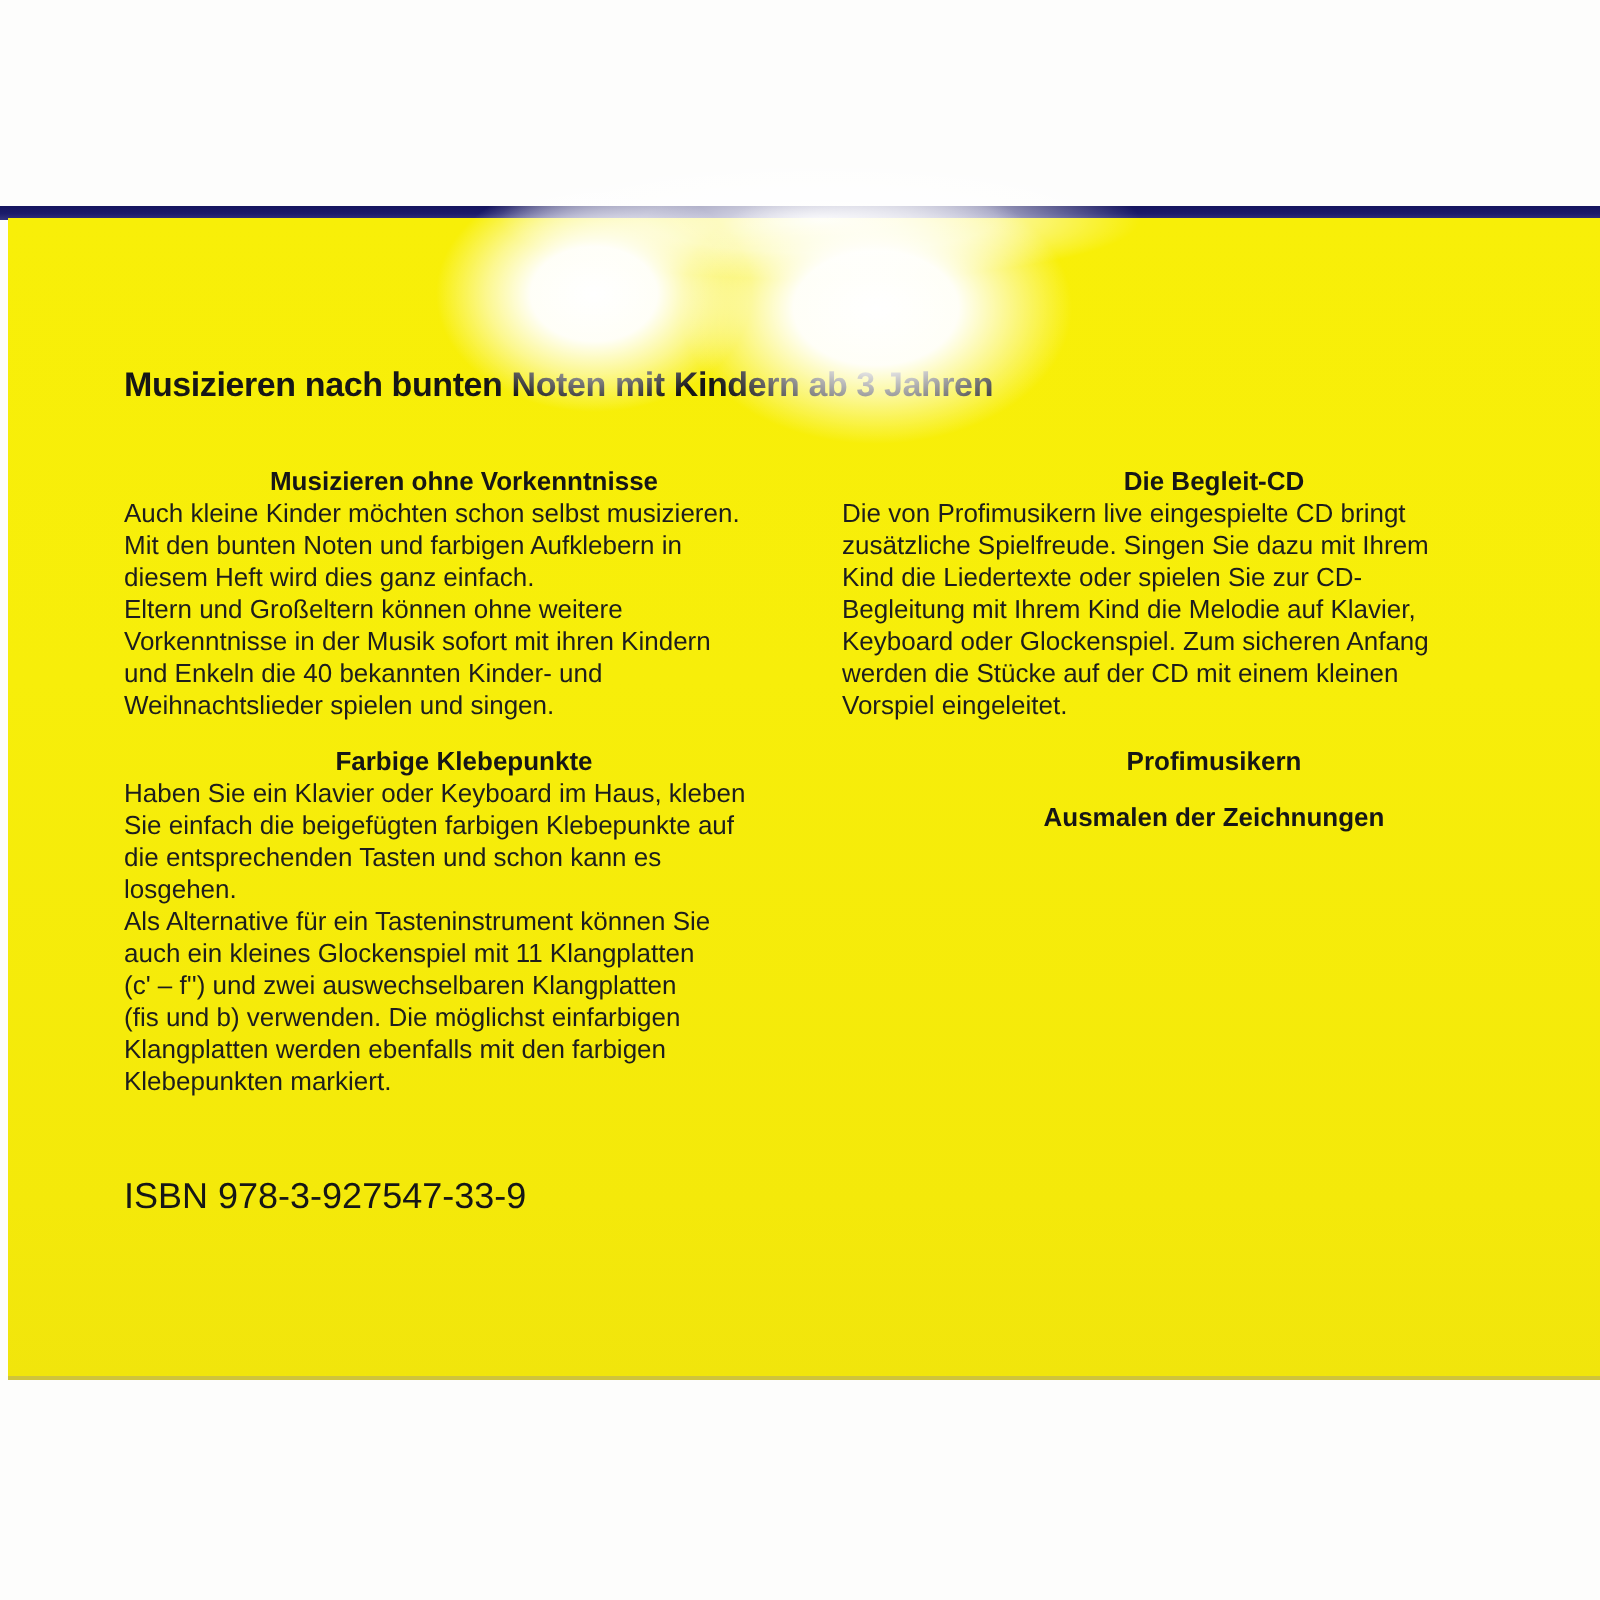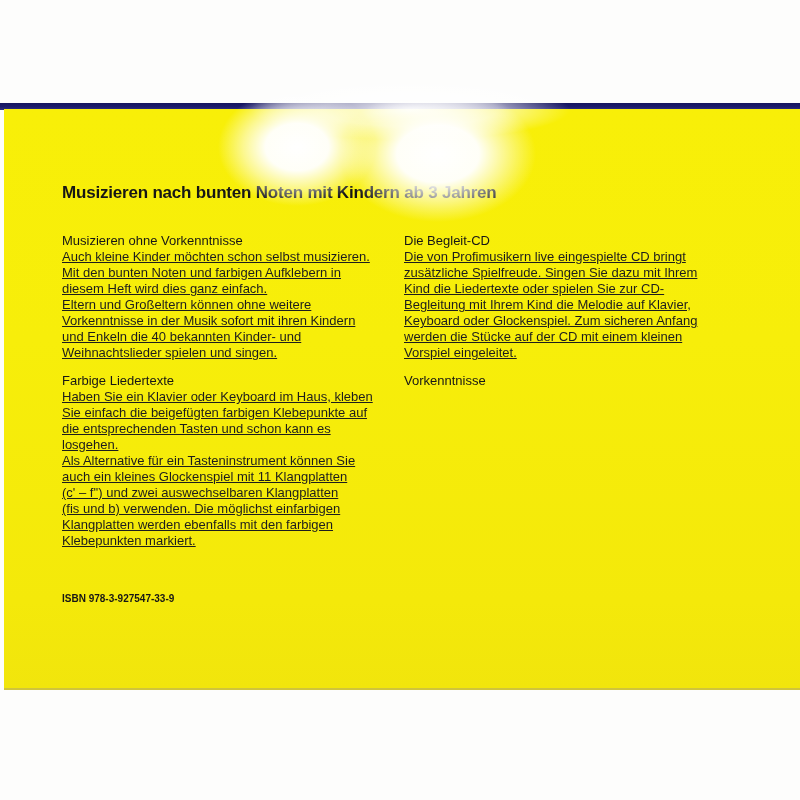--- a/index.html
+++ b/index.html
@@ -77,48 +77,48 @@
     color: #161616;
     white-space: nowrap;
     z-index: 5;
   }
   .col {
     position: absolute;
     top: 124px;
     z-index: 5;
   }
   .col-left  { left: 58px;  width: 340px; }
-  .col-right { left: 400px; width: 372px; }
+  .col-right { left: 417px; width: 372px; }
   .cover section + section { margin-top: 12px; }
   .cover h3 {
     margin: 0;
     font-size: 13px;
     line-height: 16px;
-    font-weight: normal;
+    font-weight: bold;
     color: #161616;
+    text-align: center;
   }
   .cover p {
     margin: 0;
     font-size: 13px;
     line-height: 16px;
     color: #1d1d1d;
     white-space: pre-line;
-    text-decoration: underline;
   }
   .footer {
     position: absolute;
     left: 58px;
     top: 480px;
     z-index: 5;
     color: #161616;
   }
   .footer .order-line { font-size: 12.5px; line-height: 19px; }
   .footer .order-no   { font-weight: bold; }
   .footer .order-note { font-size: 10px; font-weight: normal; }
-  .footer .isbn-line  { font-size: 10px; font-weight: bold; line-height: 19px; }
+  .footer .isbn-line  { font-size: 18px; font-weight: normal; line-height: 19px; }
 </style>
 </head>
 <body>
 
 <div class="stage">
 
   <div class="edge-line"></div>
 
   <div class="cover">
 
@@ -129,21 +129,21 @@
         <h3>Musizieren ohne Vorkenntnisse</h3>
         <p>Auch kleine Kinder möchten schon selbst musizieren.
 Mit den bunten Noten und farbigen Aufklebern in
 diesem Heft wird dies ganz einfach.
 Eltern und Großeltern können ohne weitere
 Vorkenntnisse in der Musik sofort mit ihren Kindern
 und Enkeln die 40 bekannten Kinder- und
 Weihnachtslieder spielen und singen.</p>
       </section>
       <section>
-        <h3>Farbige Liedertexte</h3>
+        <h3>Farbige Klebepunkte</h3>
         <p>Haben Sie ein Klavier oder Keyboard im Haus, kleben
 Sie einfach die beigefügten farbigen Klebepunkte auf
 die entsprechenden Tasten und schon kann es
 losgehen.
 Als Alternative für ein Tasteninstrument können Sie
 auch ein kleines Glockenspiel mit 11 Klangplatten
 (c' – f'') und zwei auswechselbaren Klangplatten
 (fis und b) verwenden. Die möglichst einfarbigen
 Klangplatten werden ebenfalls mit den farbigen
 Klebepunkten markiert.</p>
@@ -155,23 +155,24 @@
         <h3>Die Begleit-CD</h3>
         <p>Die von Profimusikern live eingespielte CD bringt
 zusätzliche Spielfreude. Singen Sie dazu mit Ihrem
 Kind die Liedertexte oder spielen Sie zur CD-
 Begleitung mit Ihrem Kind die Melodie auf Klavier,
 Keyboard oder Glockenspiel. Zum sicheren Anfang
 werden die Stücke auf der CD mit einem kleinen
 Vorspiel eingeleitet.</p>
       </section>
       <section>
-        <h3>Vorkenntnisse</h3>
+        <h3>Profimusikern</h3>
       </section>
       <section>
+        <h3>Ausmalen der Zeichnungen</h3>
       </section>
     </div>
 
     <div class="footer">
       <div class="isbn-line">ISBN 978-3-927547-33-9</div>
     </div>
 
   </div>
 
   <div class="glare glare-wash"></div>

